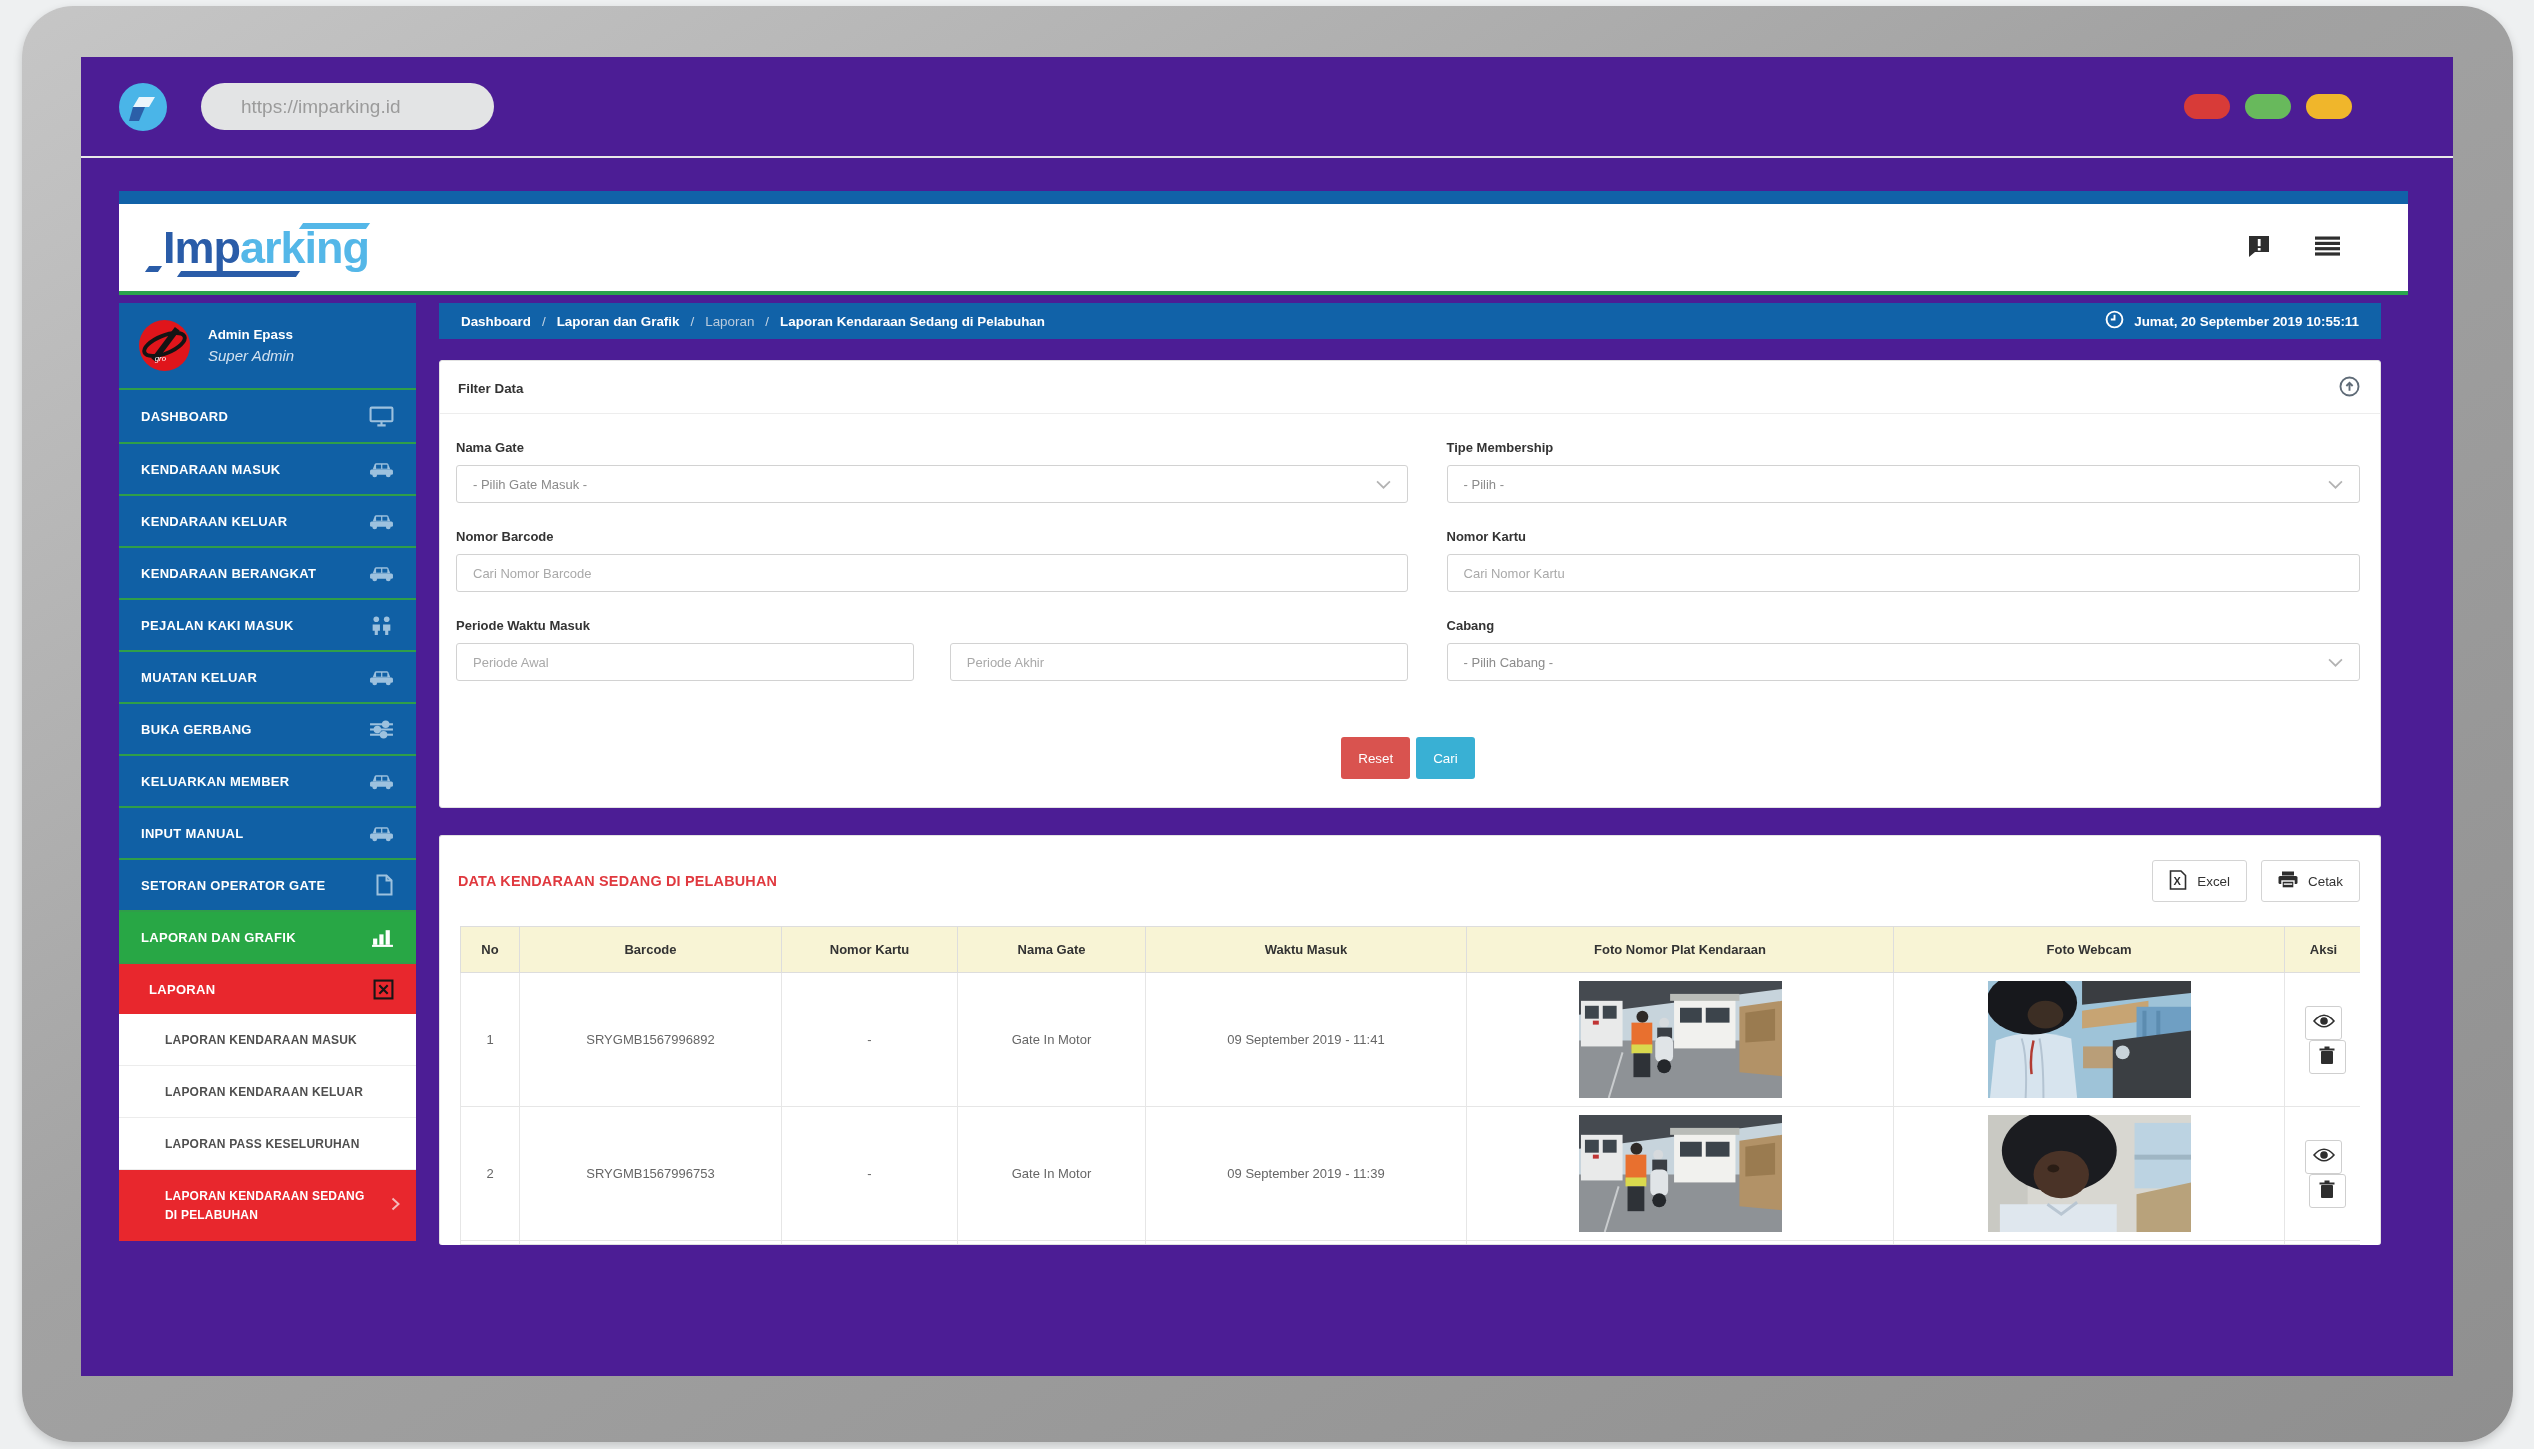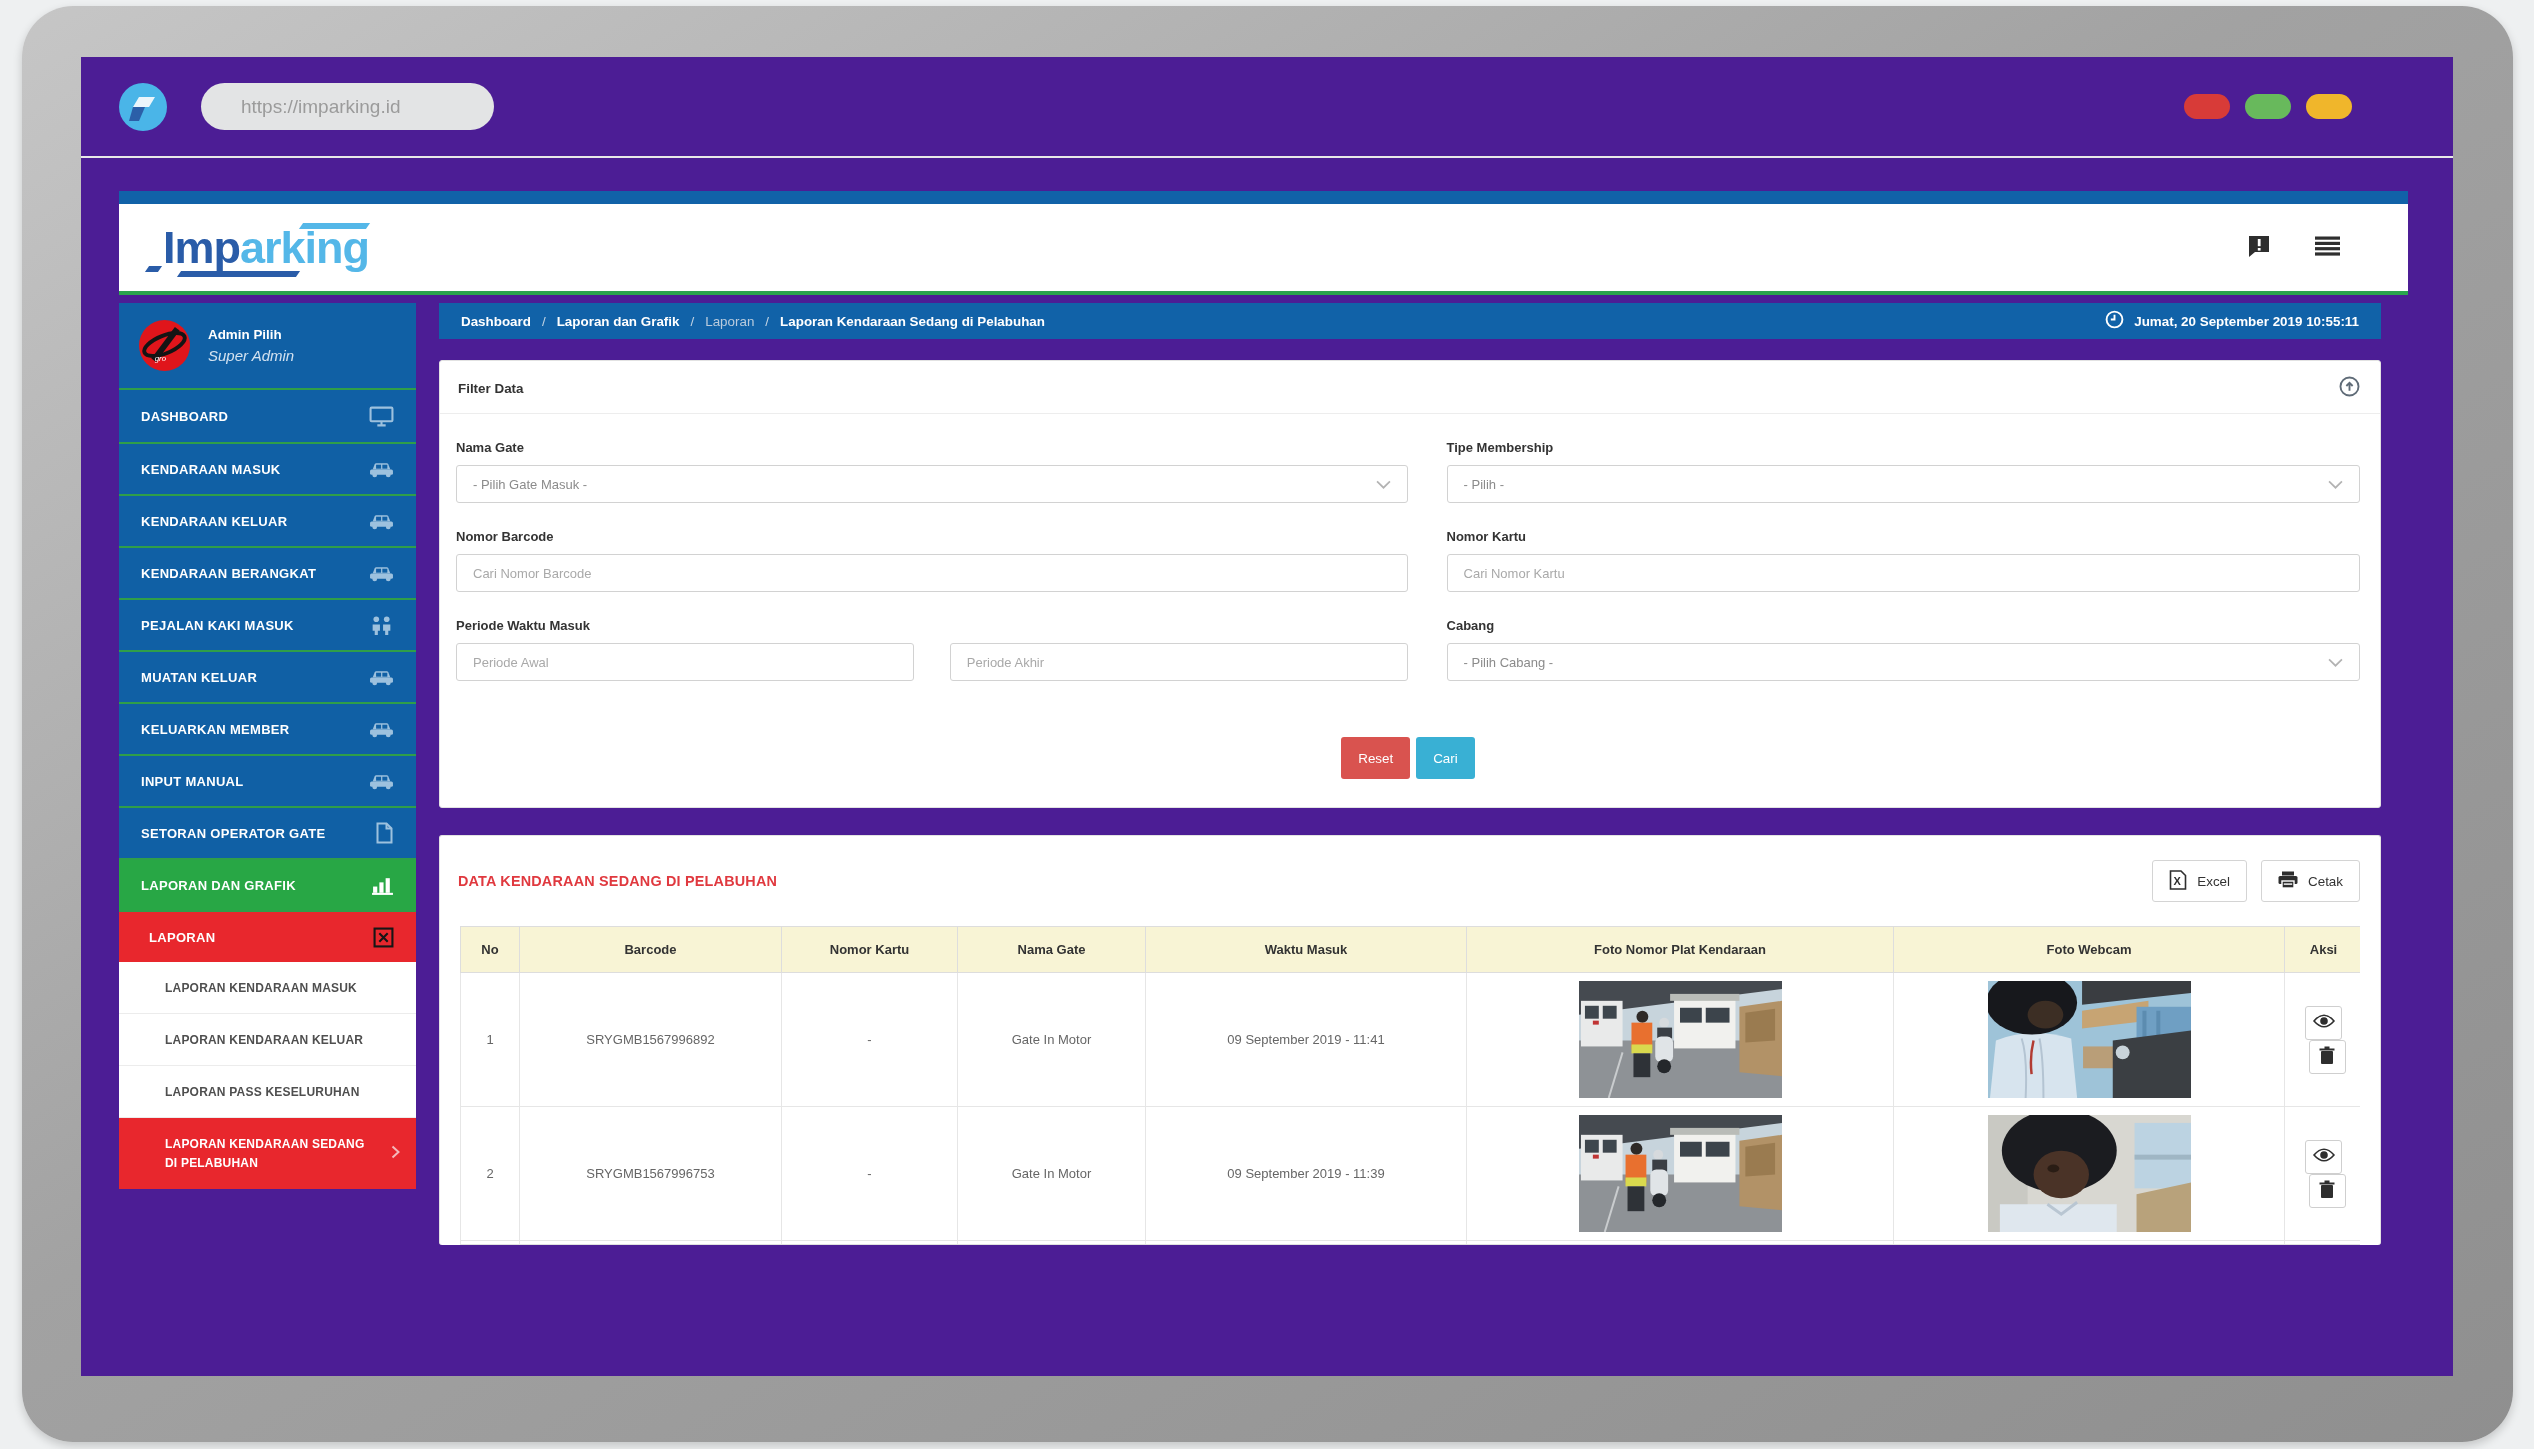--- a/index.html
+++ b/index.html
@@ -170,21 +170,21 @@
         <div class="side-user">
           <div class="avatar">
             <svg viewBox="0 0 52 52">
                 <circle cx="26" cy="26" r="26" fill="#e0151b"></circle>
               <ellipse cx="26" cy="25" rx="22" ry="9" fill="none" stroke="#141414" stroke-width="4" transform="rotate(-22 26 25)"></ellipse>
               <path d="M15 41 L39 9" stroke="#141414" stroke-width="6"></path>
               <text x="16" y="42" font-size="8" fill="#fff" font-style="italic">gro</text>
               </svg>
           </div>
           <div class="user-meta">
-            <div class="user-name">Admin Pilih</div>
+            <div class="user-name">Admin Epass</div>
             <div class="user-role">Super Admin</div>
           </div>
         </div>
 
         <ul class="side-main">
           <li>
             <span>DASHBOARD</span>
             <span class="mi-icon">
                 <svg width="25" height="21" viewBox="0 0 24 20" fill="none" stroke="currentColor" stroke-width="2">
                   <rect x="1.5" y="1.5" width="21" height="13" rx="1"></rect>
@@ -253,20 +253,33 @@
             <span class="mi-icon">
                 <svg width="25" height="17" viewBox="0 0 24 16">
                   <g fill="currentColor">
                     <path d="M3.5 8 L5.5 3 C5.8 2.3 6.5 2 7.3 2 H16.7 C17.5 2 18.2 2.3 18.5 3 L20.5 8 Z"></path>
                     <rect x="1" y="8" width="22" height="5" rx="1.5"></rect>
                     <circle cx="5.5" cy="13.2" r="2.3"></circle>
                     <circle cx="18.5" cy="13.2" r="2.3"></circle>
                   </g>
                   <rect x="6.8" y="3.4" width="4.8" height="3.8" fill="#1060a5"></rect>
                   <rect x="12.8" y="3.4" width="4.8" height="3.8" fill="#1060a5"></rect>
+                </svg>
+              </span>
+          </li>
+          <li>
+            <span>BUKA GERBANG</span>
+            <span class="mi-icon">
+                <svg width="25" height="19" viewBox="0 0 24 18" stroke="currentColor" stroke-width="2" fill="currentColor">
+                  <line x1="1" y1="4" x2="23" y2="4"></line>
+                  <circle cx="16" cy="4" r="2.6"></circle>
+                  <line x1="1" y1="9" x2="23" y2="9"></line>
+                  <circle cx="8" cy="9" r="2.6"></circle>
+                  <line x1="1" y1="14" x2="23" y2="14"></line>
+                  <circle cx="14" cy="14" r="2.6"></circle>
                 </svg>
               </span>
           </li>
           <li>
             <span>KELUARKAN MEMBER</span>
             <span class="mi-icon">
                 <svg width="25" height="17" viewBox="0 0 24 16">
                   <g fill="currentColor">
                     <path d="M3.5 8 L5.5 3 C5.8 2.3 6.5 2 7.3 2 H16.7 C17.5 2 18.2 2.3 18.5 3 L20.5 8 Z"></path>
                     <rect x="1" y="8" width="22" height="5" rx="1.5"></rect>

